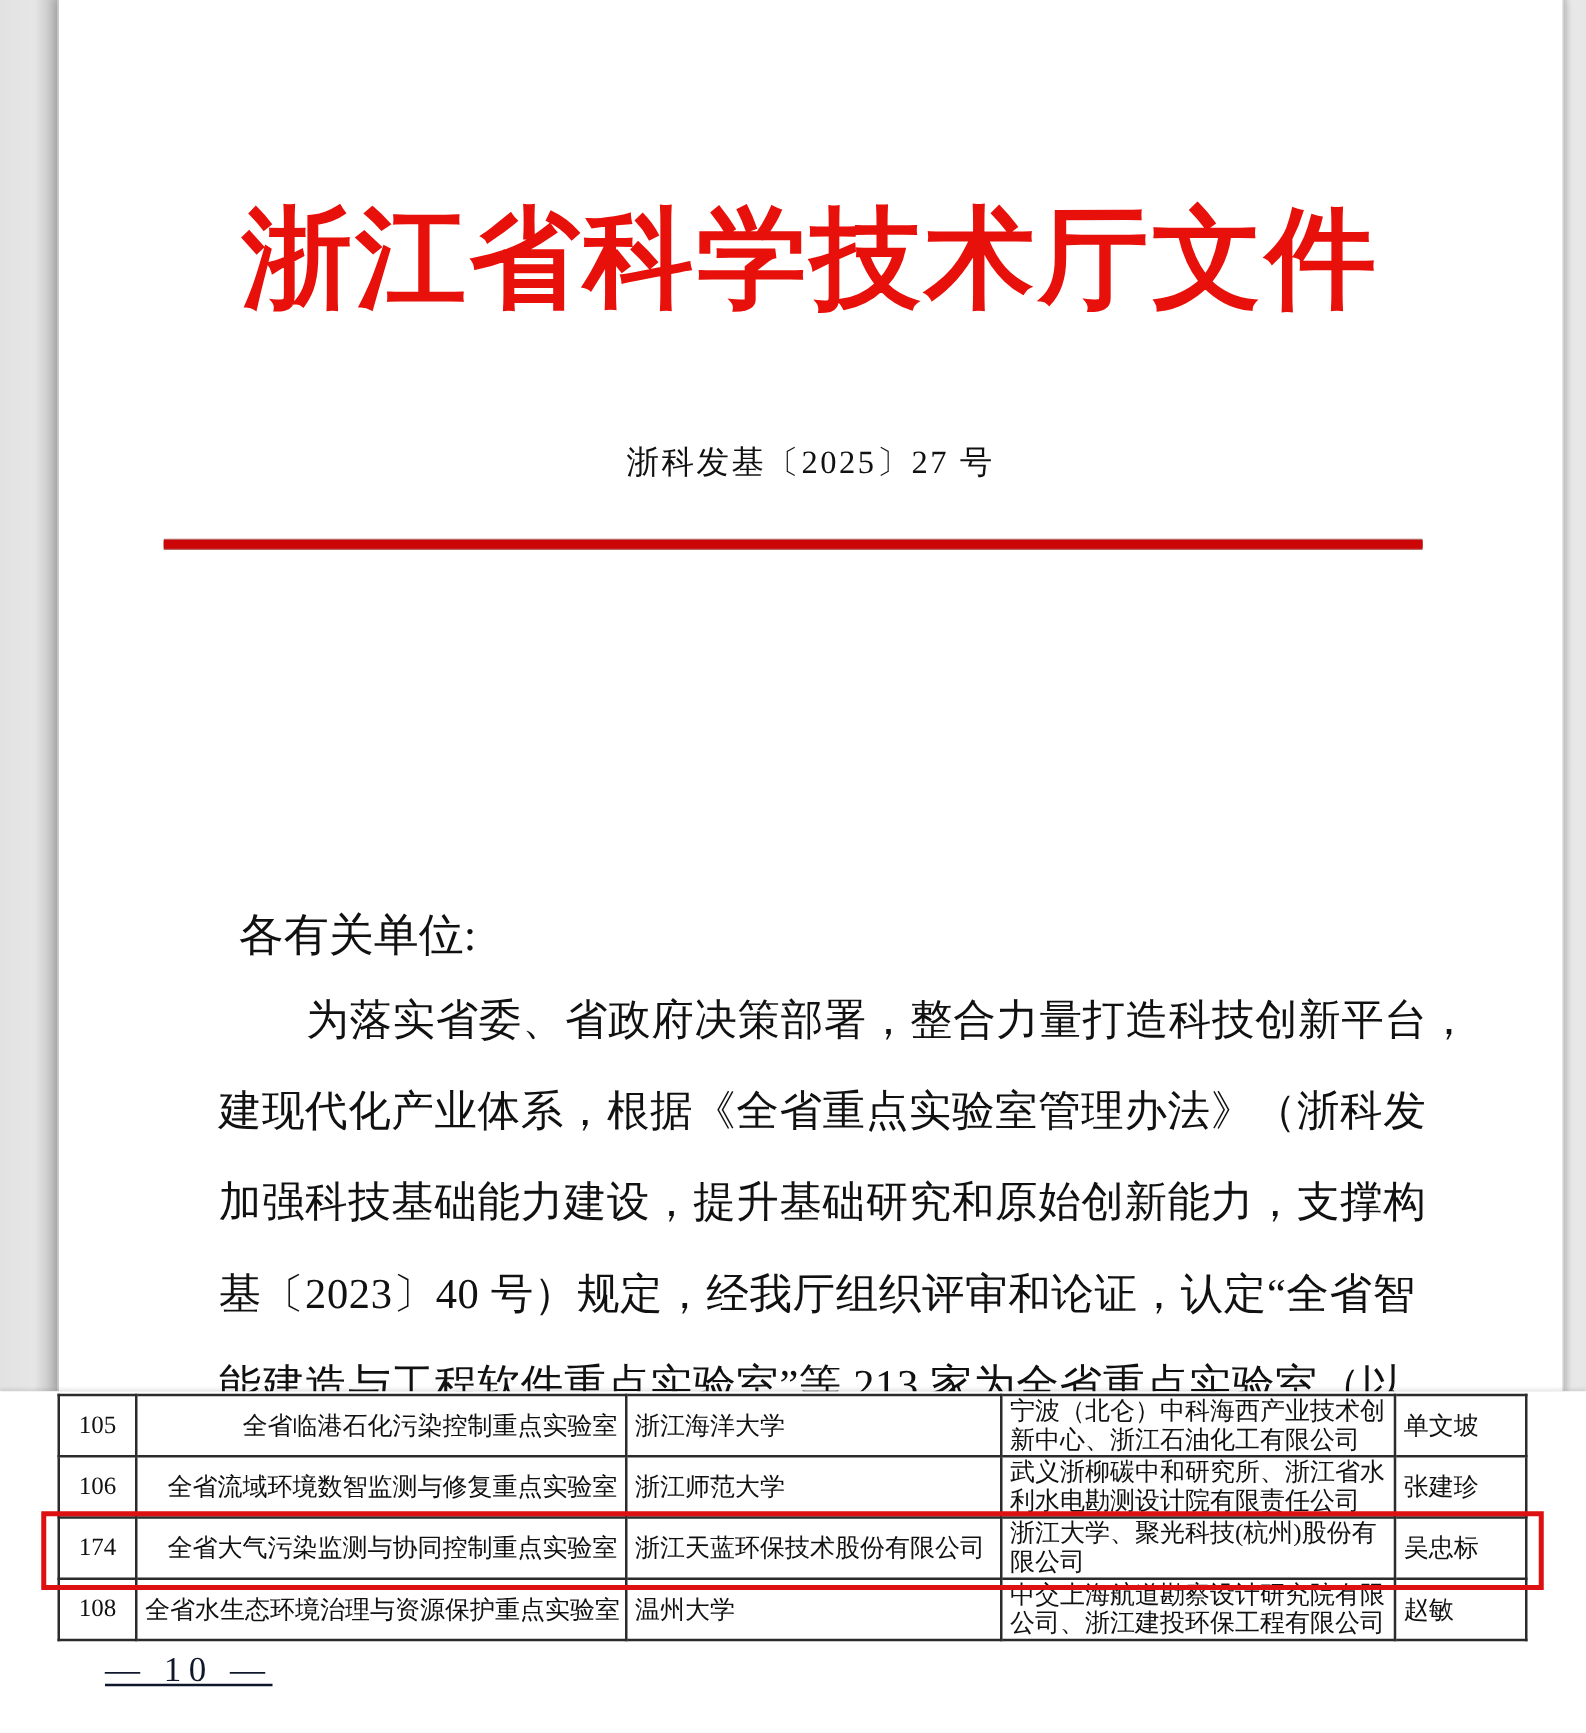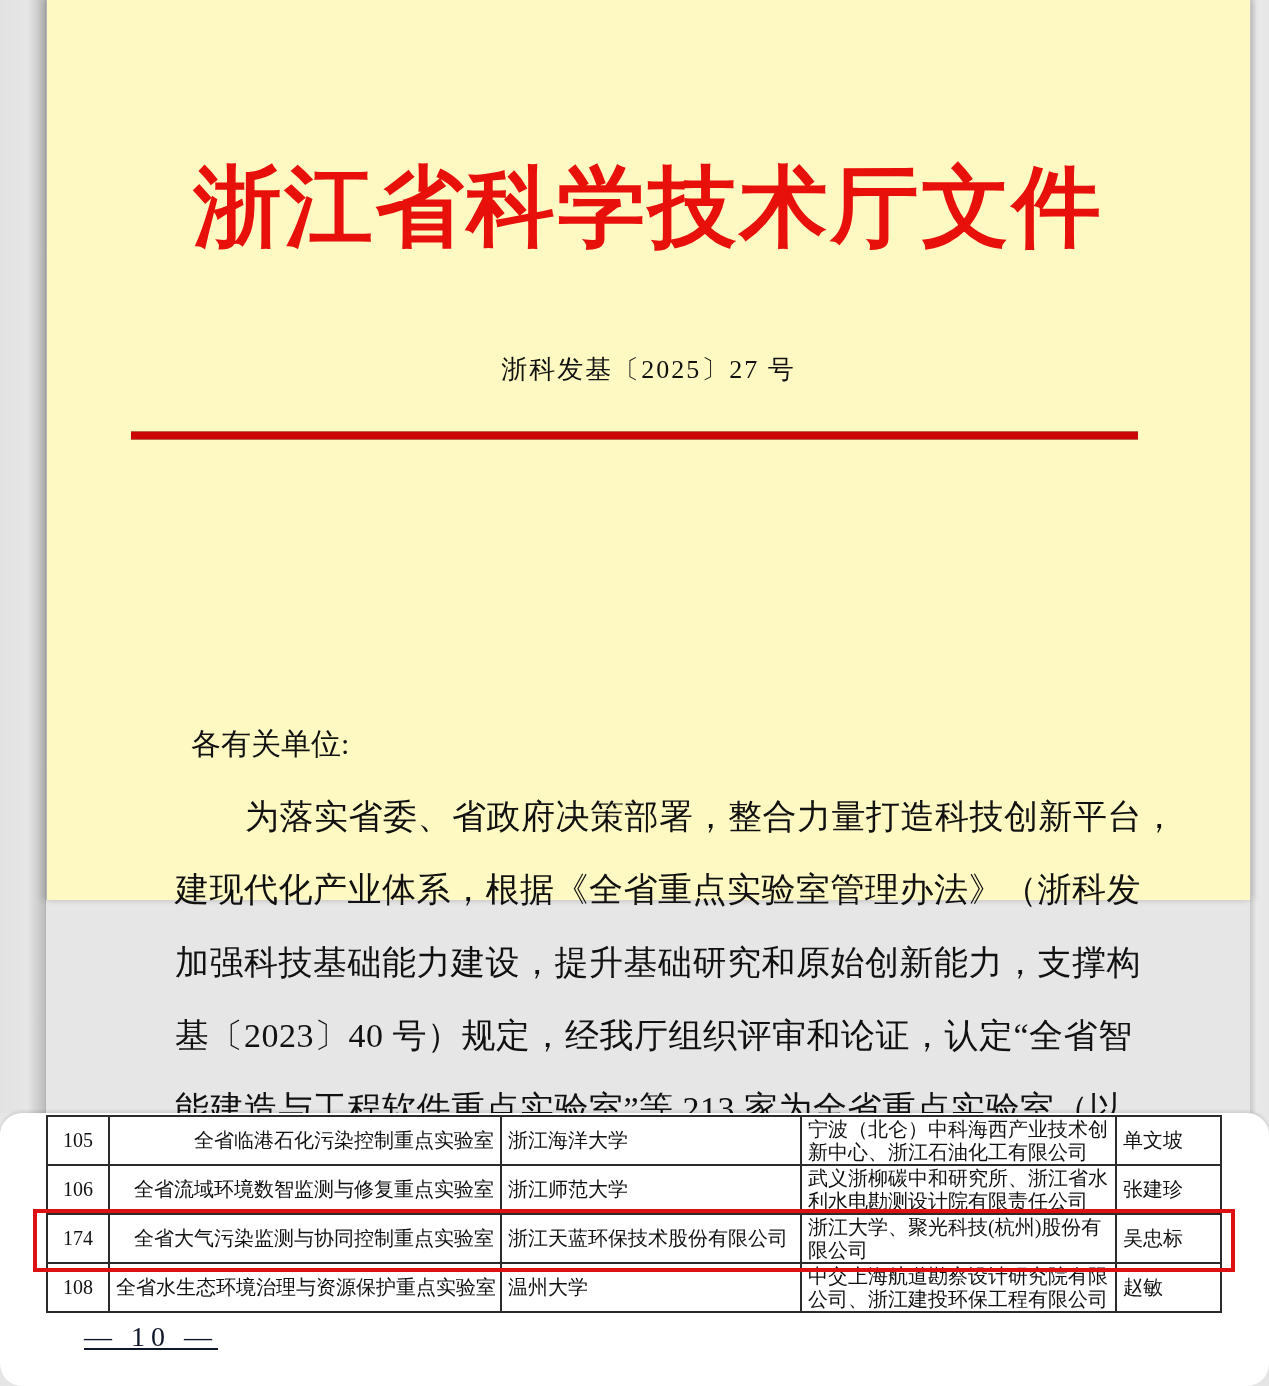--- a/index.html
+++ b/index.html
@@ -8,22 +8,22 @@
     background:#e6e6e6;
     font-family:"Liberation Serif","DejaVu Serif",serif;
     color:#1a1a1a;
     position:relative;
     overflow:hidden;
   }
   .screen{position:absolute;inset:0;}
 
   
   .page1{
-    position:absolute;left:46px;top:0;width:1203px;height:900px;
-    background:#fef9c3;
+    position:absolute;left:46px;top:0;width:1203px;height:1113px;
+    background:#ffffff;
     border-left:1px solid #b6b6b6;
     border-right:1px solid #c9c9c9;
     box-shadow:-4px 0 6px rgba(0,0,0,0.12), 4px 0 6px rgba(0,0,0,0.08);
   }
   .header-title{
     position:absolute;left:0;top:148px;width:100%;
     text-align:center;
     font-size:88px;font-weight:900;letter-spacing:3px;
     color:var(--c-accent,#e8100a);
     white-space:nowrap;
@@ -39,35 +39,34 @@
     box-shadow:0 1px 0 rgba(140,0,0,.6), 0 -1px 0 rgba(140,0,0,.6);
   }
   .doc-title{
     position:absolute;left:0;top:528px;width:100%;
     text-align:center;font-weight:bold;font-size:42px;
     line-height:68px;letter-spacing:2px;color:#000;
     white-space:nowrap;
   }
   .salutation{
     position:absolute;left:144px;top:724px;
-    font-size:30px;color:#111;white-space:nowrap;
+    font-size:36px;color:#111;white-space:nowrap;
   }
   .body-block{
     position:absolute;left:128px;top:780px;width:970px;
     font-size:34px;color:#111;
   }
   .bl{height:73px;line-height:73px;white-space:nowrap;letter-spacing:0.5px;}
   .bl.indent{padding-left:70px;}
 
   
   .page2{
     position:absolute;left:0;top:1113px;width:1269px;height:273px;
     background:#ffffff;
     box-shadow:0 -2px 3px rgba(0,0,0,0.10);
-    border-radius:22px;
   }
   table.labtable{
     position:absolute;left:46px;top:2px;
     border-collapse:collapse;table-layout:fixed;
     width:1174px;
     font-size:20px;color:#111;
   }
   table.labtable td{
     border:2px solid #2b2b2b;
     padding:0 6px;

